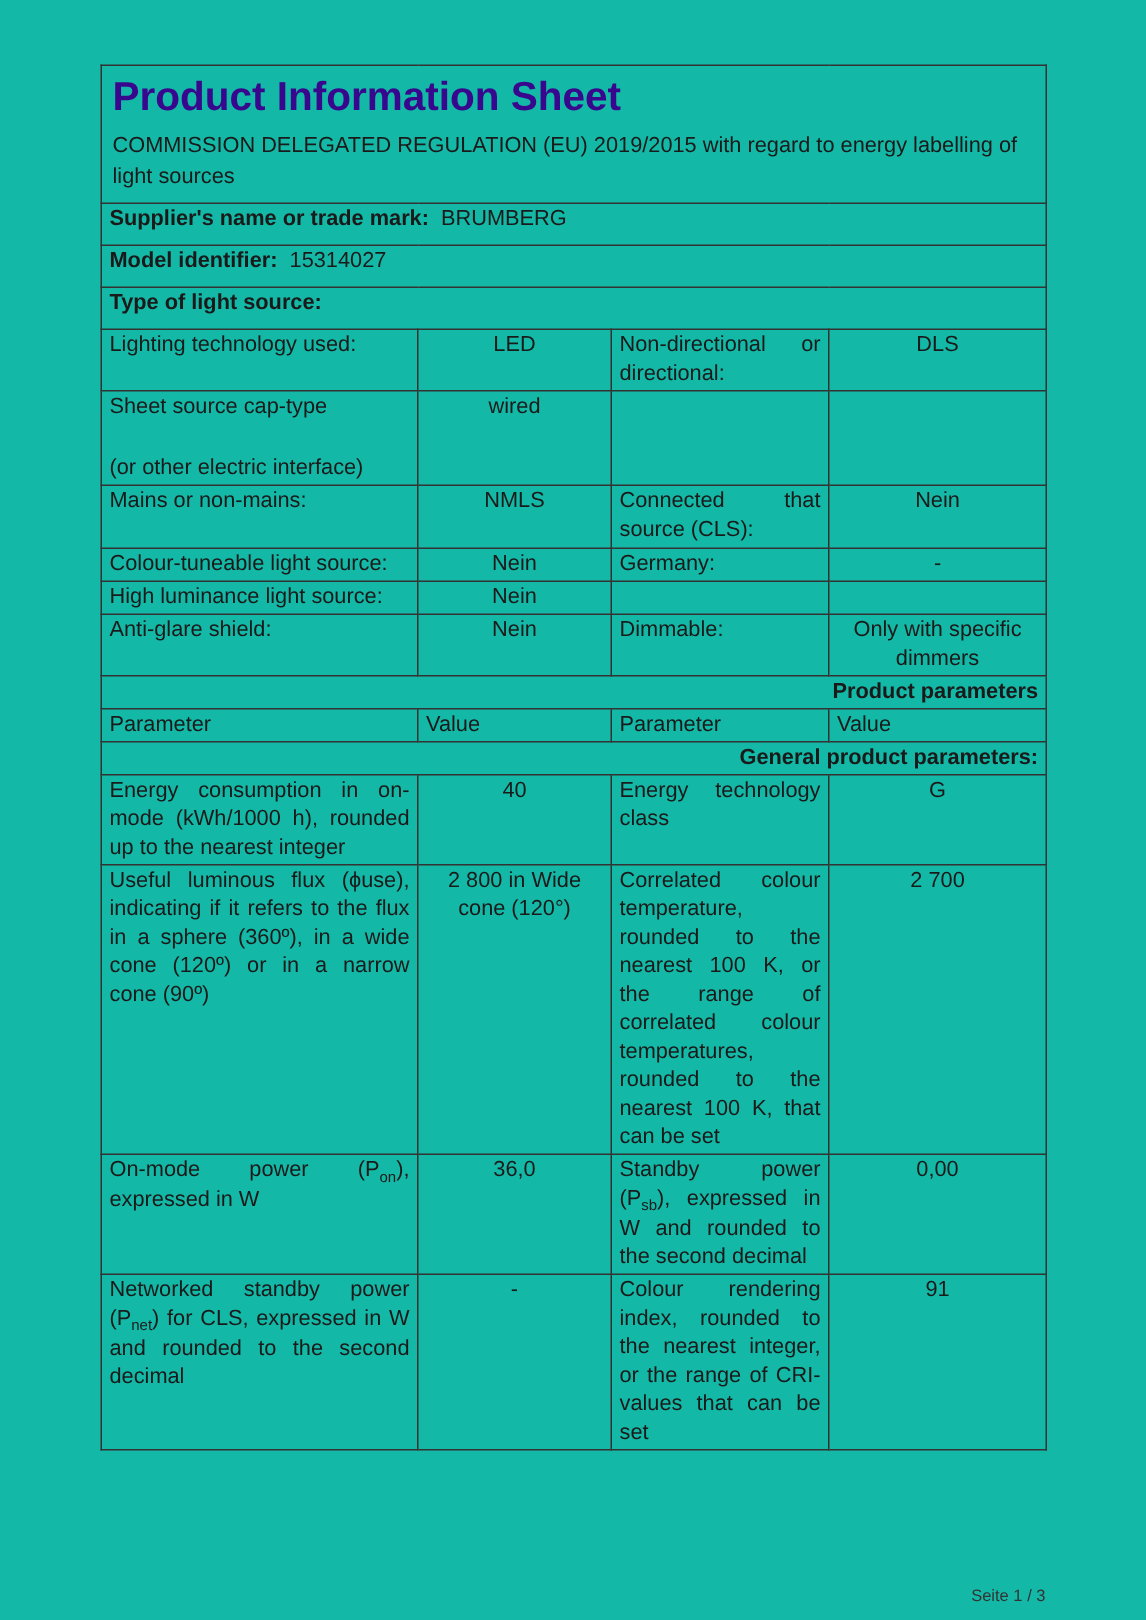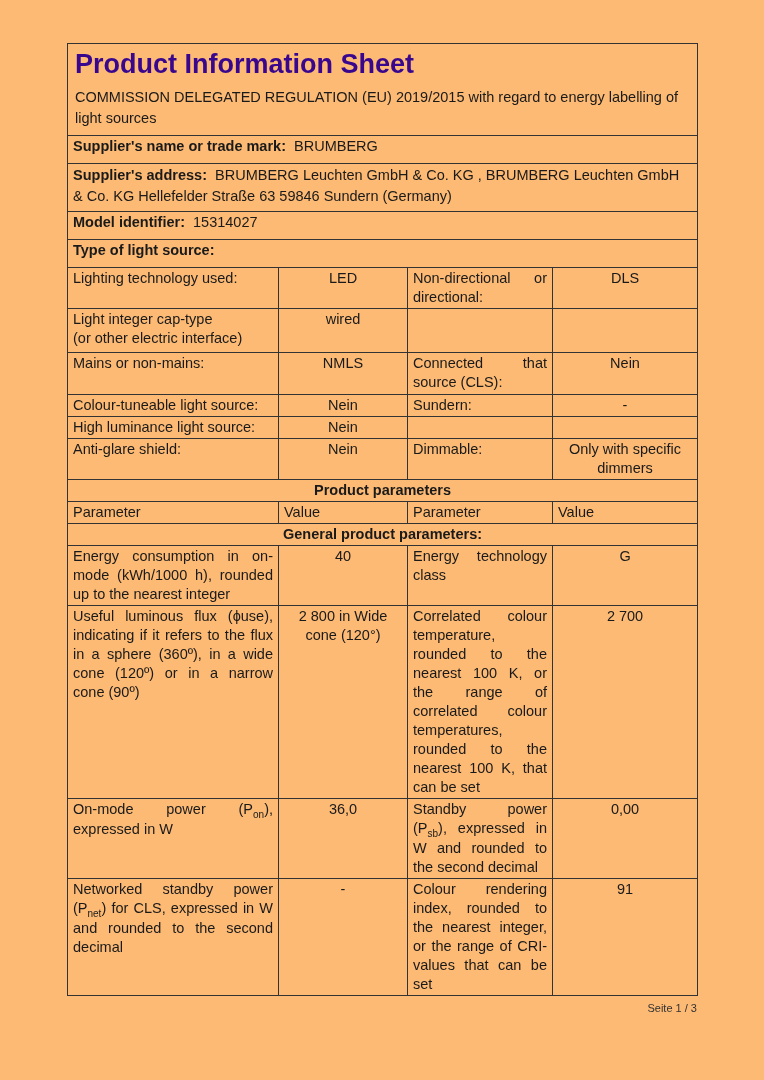--- a/index.html
+++ b/index.html
@@ -1,43 +1,43 @@
 <!DOCTYPE html>
 <html><head>
 <meta charset="utf-8">
 <style>
   html,body{margin:0;padding:0;background:#fff;}
   .page{
-    position:relative;width:764px;height:1080px;background:#fdba74;
+    position:relative;width:764px;height:1080px;background:#14b8a6;
     font-family:"Liberation Sans",sans-serif;color:#1a1a1a;overflow:hidden;
   }
   table.sheet{
     position:absolute;left:67px;top:43px;width:630px;
     border-collapse:collapse;table-layout:fixed;
     font-size:14.5px;line-height:19px;color:#1a1a1a;
   }
   table.sheet td{
     border:1px solid #333;vertical-align:top;
     padding:1px 5px 1px 5px;overflow:hidden;
   }
   .b{font-weight:bold;}
-  .c{text-align:center;}
+  .c{text-align:right;}
   .j{text-align:justify;}
   .v{text-align:center;}
   .title{
     font-size:27px;line-height:34px;font-weight:bold;color:#38078E;
     padding:2px 0 4px 2px;
   }
   .subtitle{padding:2px 2px 4px 2px;line-height:21px;}
   .hdr-cell{padding:4px 6px 4px 6px;}
   .lbl-row td{padding:4px 6px 4px 6px;margin-left:44px;}
-  .gap-top{margin-top:0;}
+  .gap-top{margin-top:22px;}
   sub{font-size:10px;line-height:1;}
   .footer{
-    position:absolute;top:1002px;right:67px;
+    position:absolute;top:1058px;right:67px;
     font-size:11px;color:#333;font-family:"Liberation Sans",sans-serif;
   }
 </style>
 </head>
 <body>
 
 <div class="page">
   <table class="sheet">
     <colgroup>
       <col style="width:211px">
@@ -54,63 +54,57 @@
       </td>
     </tr>
 
     <tr class="lbl-row" style="height:28px">
       <td colspan="4">
         <span class="b">Supplier's name or trade mark:</span>&nbsp;
         <span>BRUMBERG</span>
       </td>
     </tr>
 
-    <tr class="lbl-row" style="height:48px">
-      <td colspan="4" style="line-height:21px">
-        <span class="b">Supplier's address:</span>&nbsp;
-        <span>BRUMBERG Leuchten GmbH &amp; Co. KG , BRUMBERG Leuchten GmbH &amp; Co. KG Hellefelder Straße 63 59846 Sundern (Germany)</span>
-      </td>
-    </tr>
 
     <tr class="lbl-row" style="height:28px">
       <td colspan="4">
         <span class="b">Model identifier:</span>&nbsp;
         <span>15314027</span>
       </td>
     </tr>
 
     <tr class="lbl-row" style="height:28px">
       <td colspan="4" class="b">Type of light source:</td>
     </tr>
 
     <tr style="height:41px">
       <td class="j">Lighting technology used:</td>
       <td class="v">LED</td>
       <td class="j">Non-directional or directional:</td>
       <td class="v">DLS</td>
     </tr>
     <tr style="height:44px">
       <td>
-        <div>Light integer cap-type</div>
+        <div>Sheet source cap-type</div>
         <div class="gap-top">(or other electric interface)</div>
       </td>
       <td class="v">wired</td>
       <td></td>
       <td class="v"></td>
     </tr>
     <tr style="height:42px">
       <td class="j">Mains or non-mains:</td>
       <td class="v">NMLS</td>
       <td class="j">Connected that source (CLS):</td>
       <td class="v">Nein</td>
     </tr>
     <tr style="height:21px">
       <td class="j">Colour-tuneable light source:</td>
       <td class="v">Nein</td>
-      <td class="j">Sundern:</td>
+      <td class="j">Germany:</td>
       <td class="v">-</td>
     </tr>
     <tr style="height:21px">
       <td class="j">High luminance light source:</td>
       <td class="v">Nein</td>
       <td></td>
       <td class="v"></td>
     </tr>
     <tr style="height:41px">
       <td class="j">Anti-glare shield:</td>

